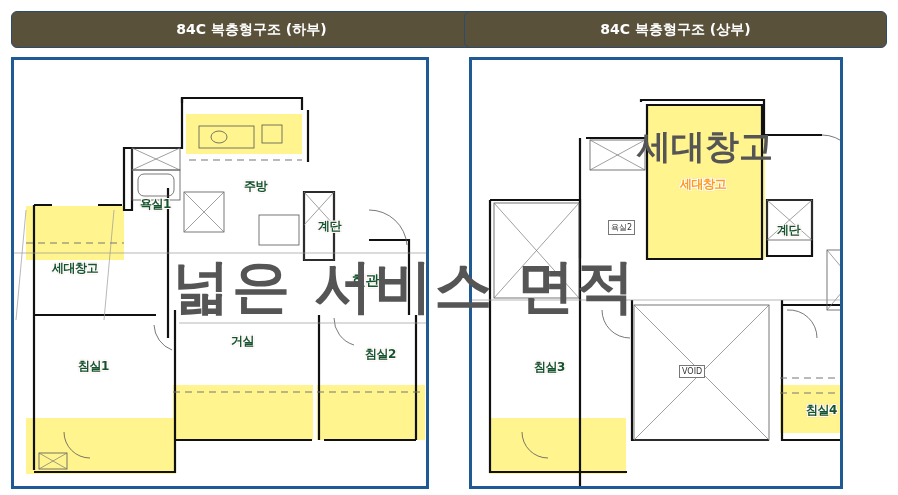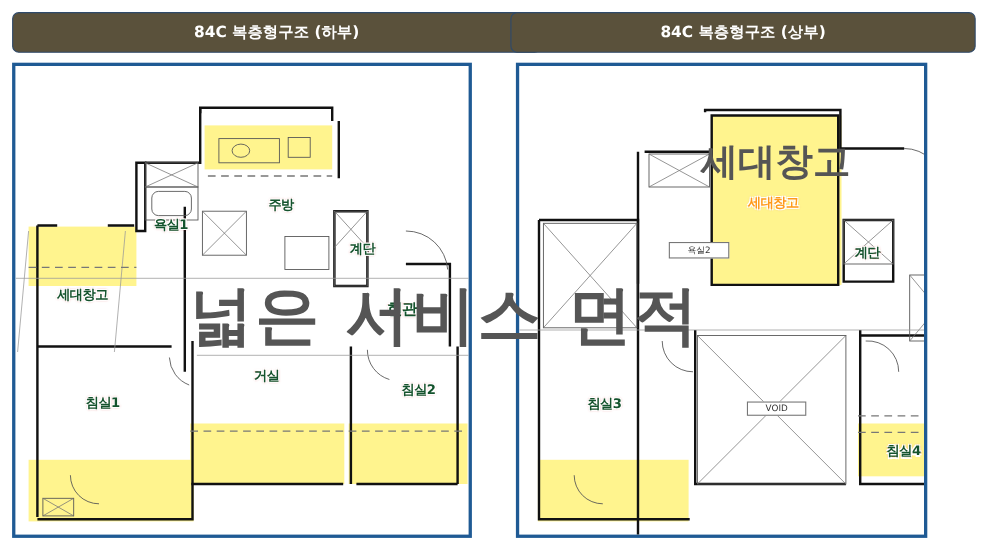--- a/index.html
+++ b/index.html
@@ -27,21 +27,21 @@
 
   .room-label {
     position: absolute; font-size: 12px; font-weight: bold; color: #14532d;
     text-shadow: -1px -1px 0 #fff, 1px -1px 0 #fff, -1px 1px 0 #fff, 1px 1px 0 #fff,
                  0 0 2px #c00;
     white-space: nowrap; letter-spacing: -0.5px;
   }
   .room-label.orange { color: #ff9a1a; text-shadow: -1px -1px 0 #fff,1px -1px 0 #fff,-1px 1px 0 #fff,1px 1px 0 #fff, 0 0 2px #c66; }
   .tag-box {
     position: absolute; border: 1px solid #777; background: #fff;
-    font-size: 8px; color: #333; padding: 1px 16px; white-space: nowrap;
+    font-size: 8px; color: #333; padding: 1px 2px; white-space: nowrap;
   }
   .overlay-text {
     position: absolute; color: #555555; font-weight: bold; white-space: nowrap;
     letter-spacing: 2px;
   }
 </style>
 </head>
 <body>
 
 <div class="title-bar" style="left:11px; width:481px;">84C 복층형구조 (하부)</div>

